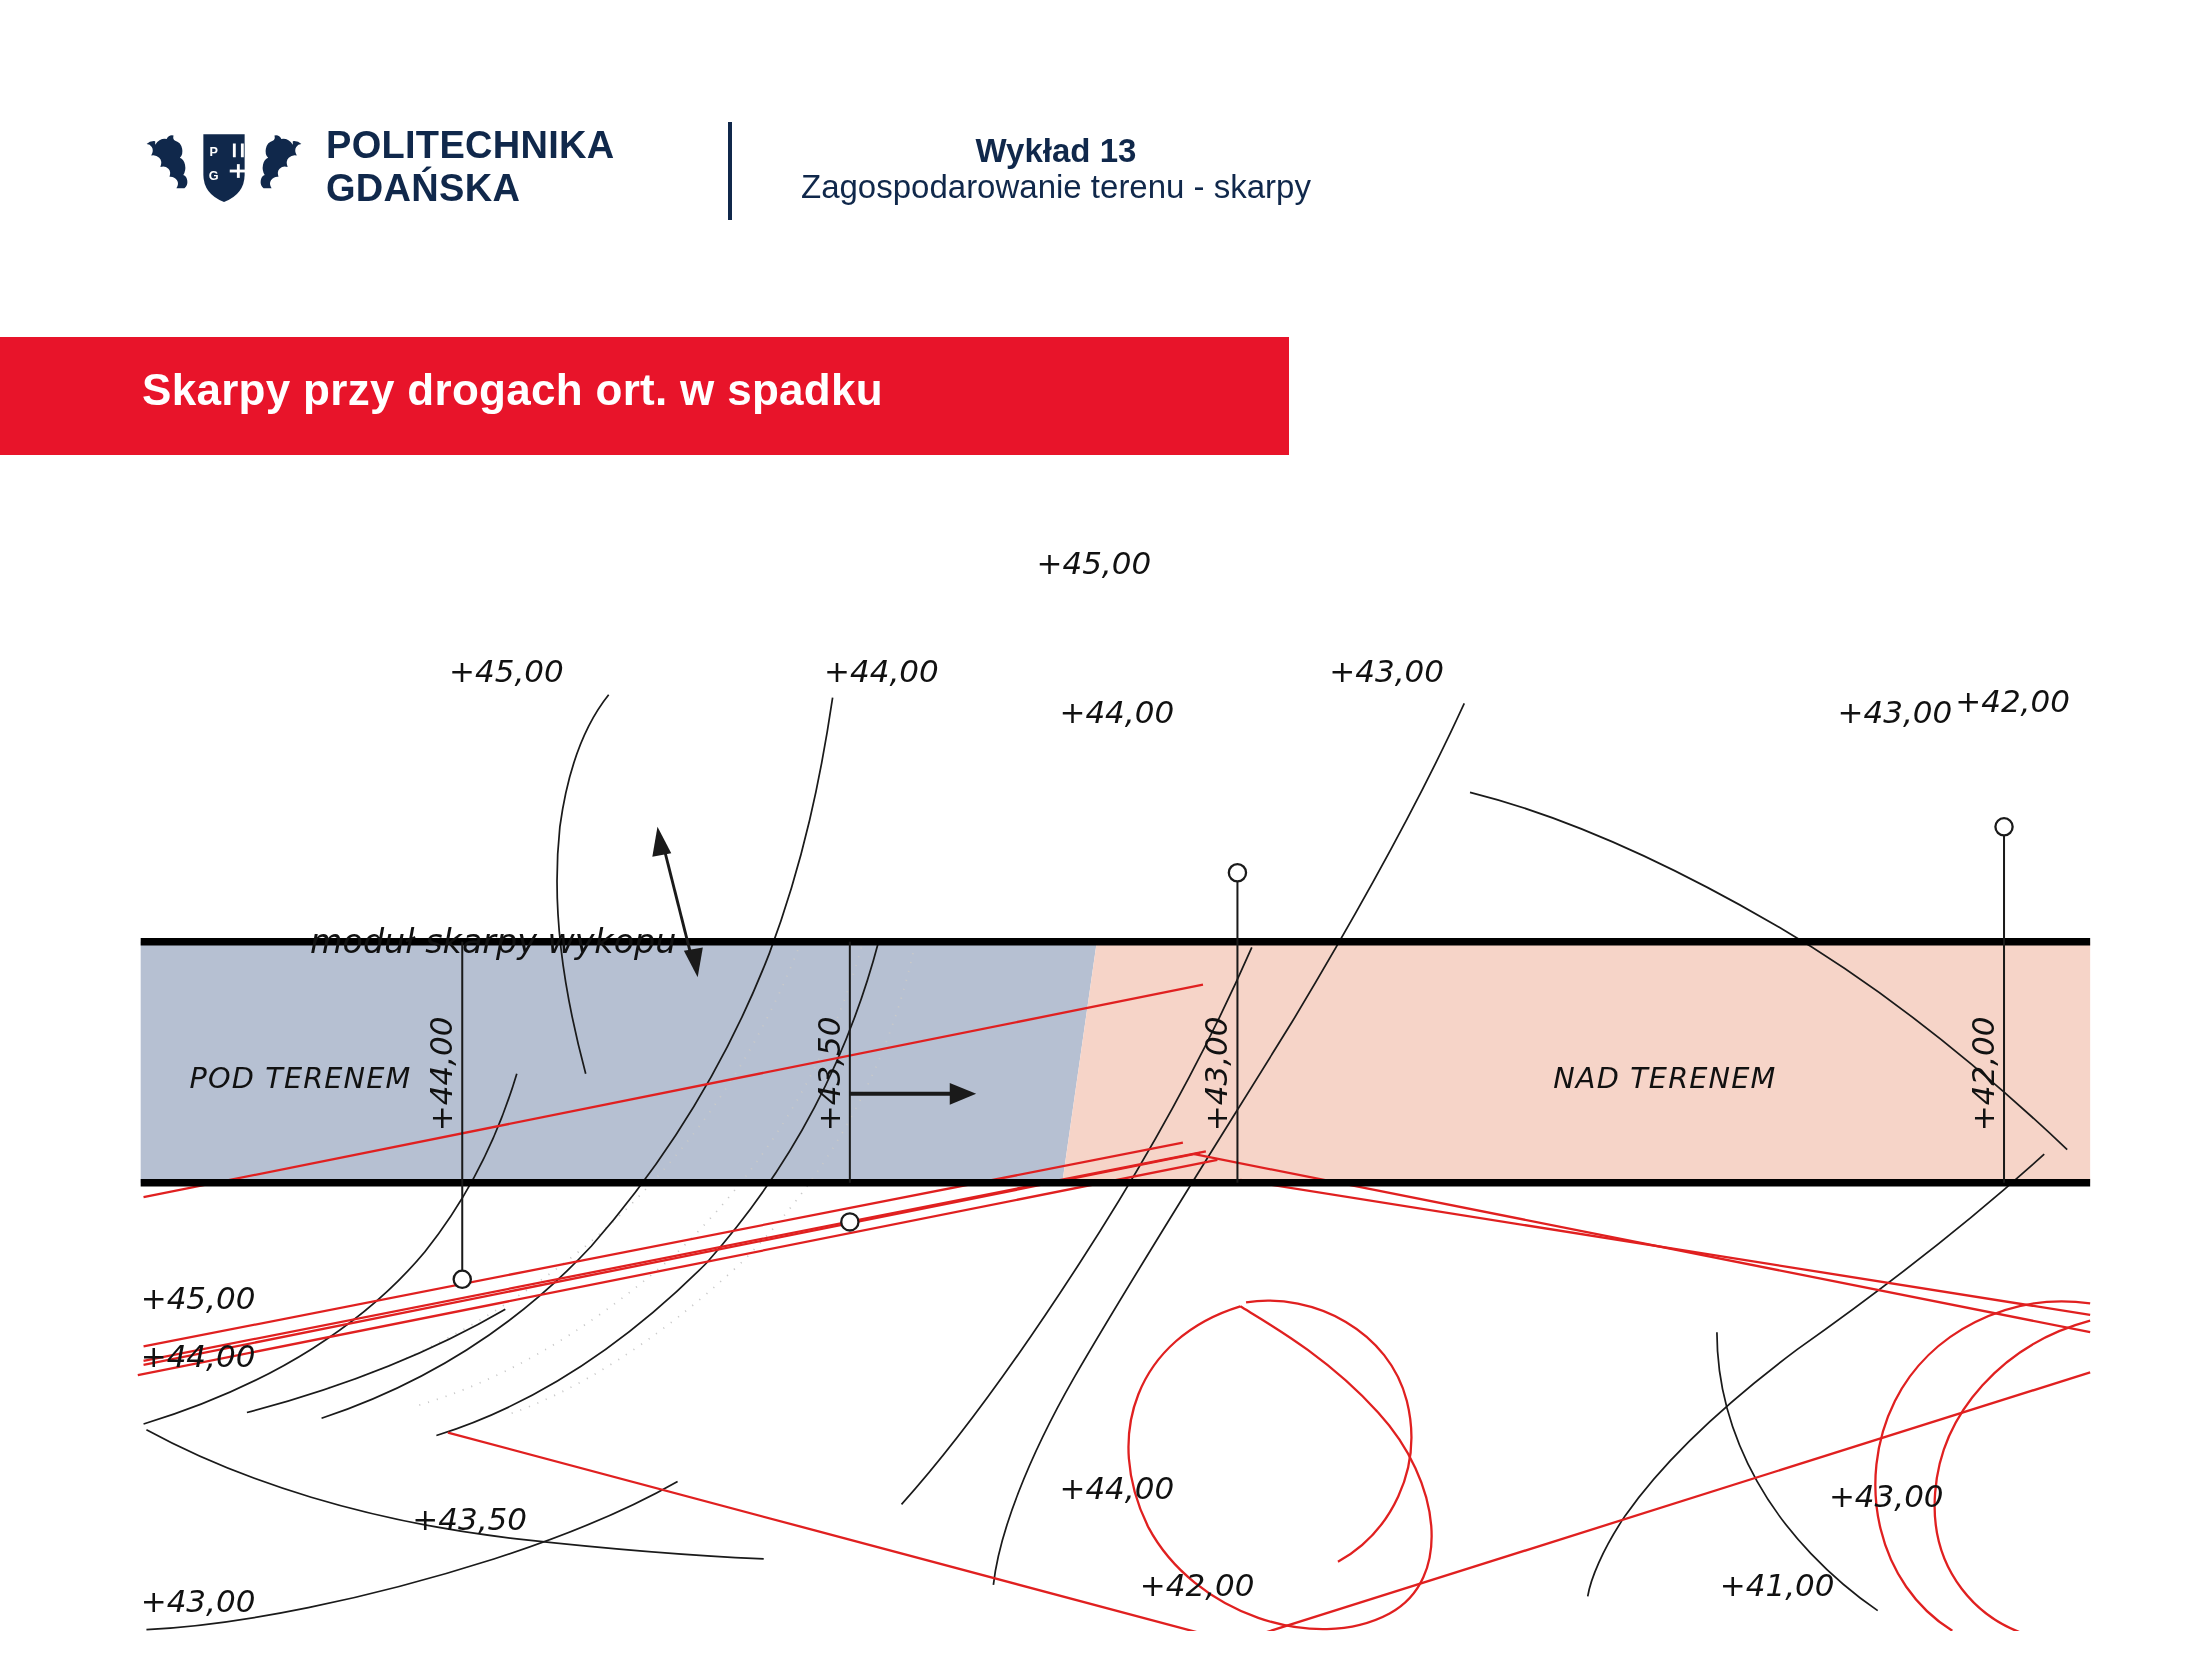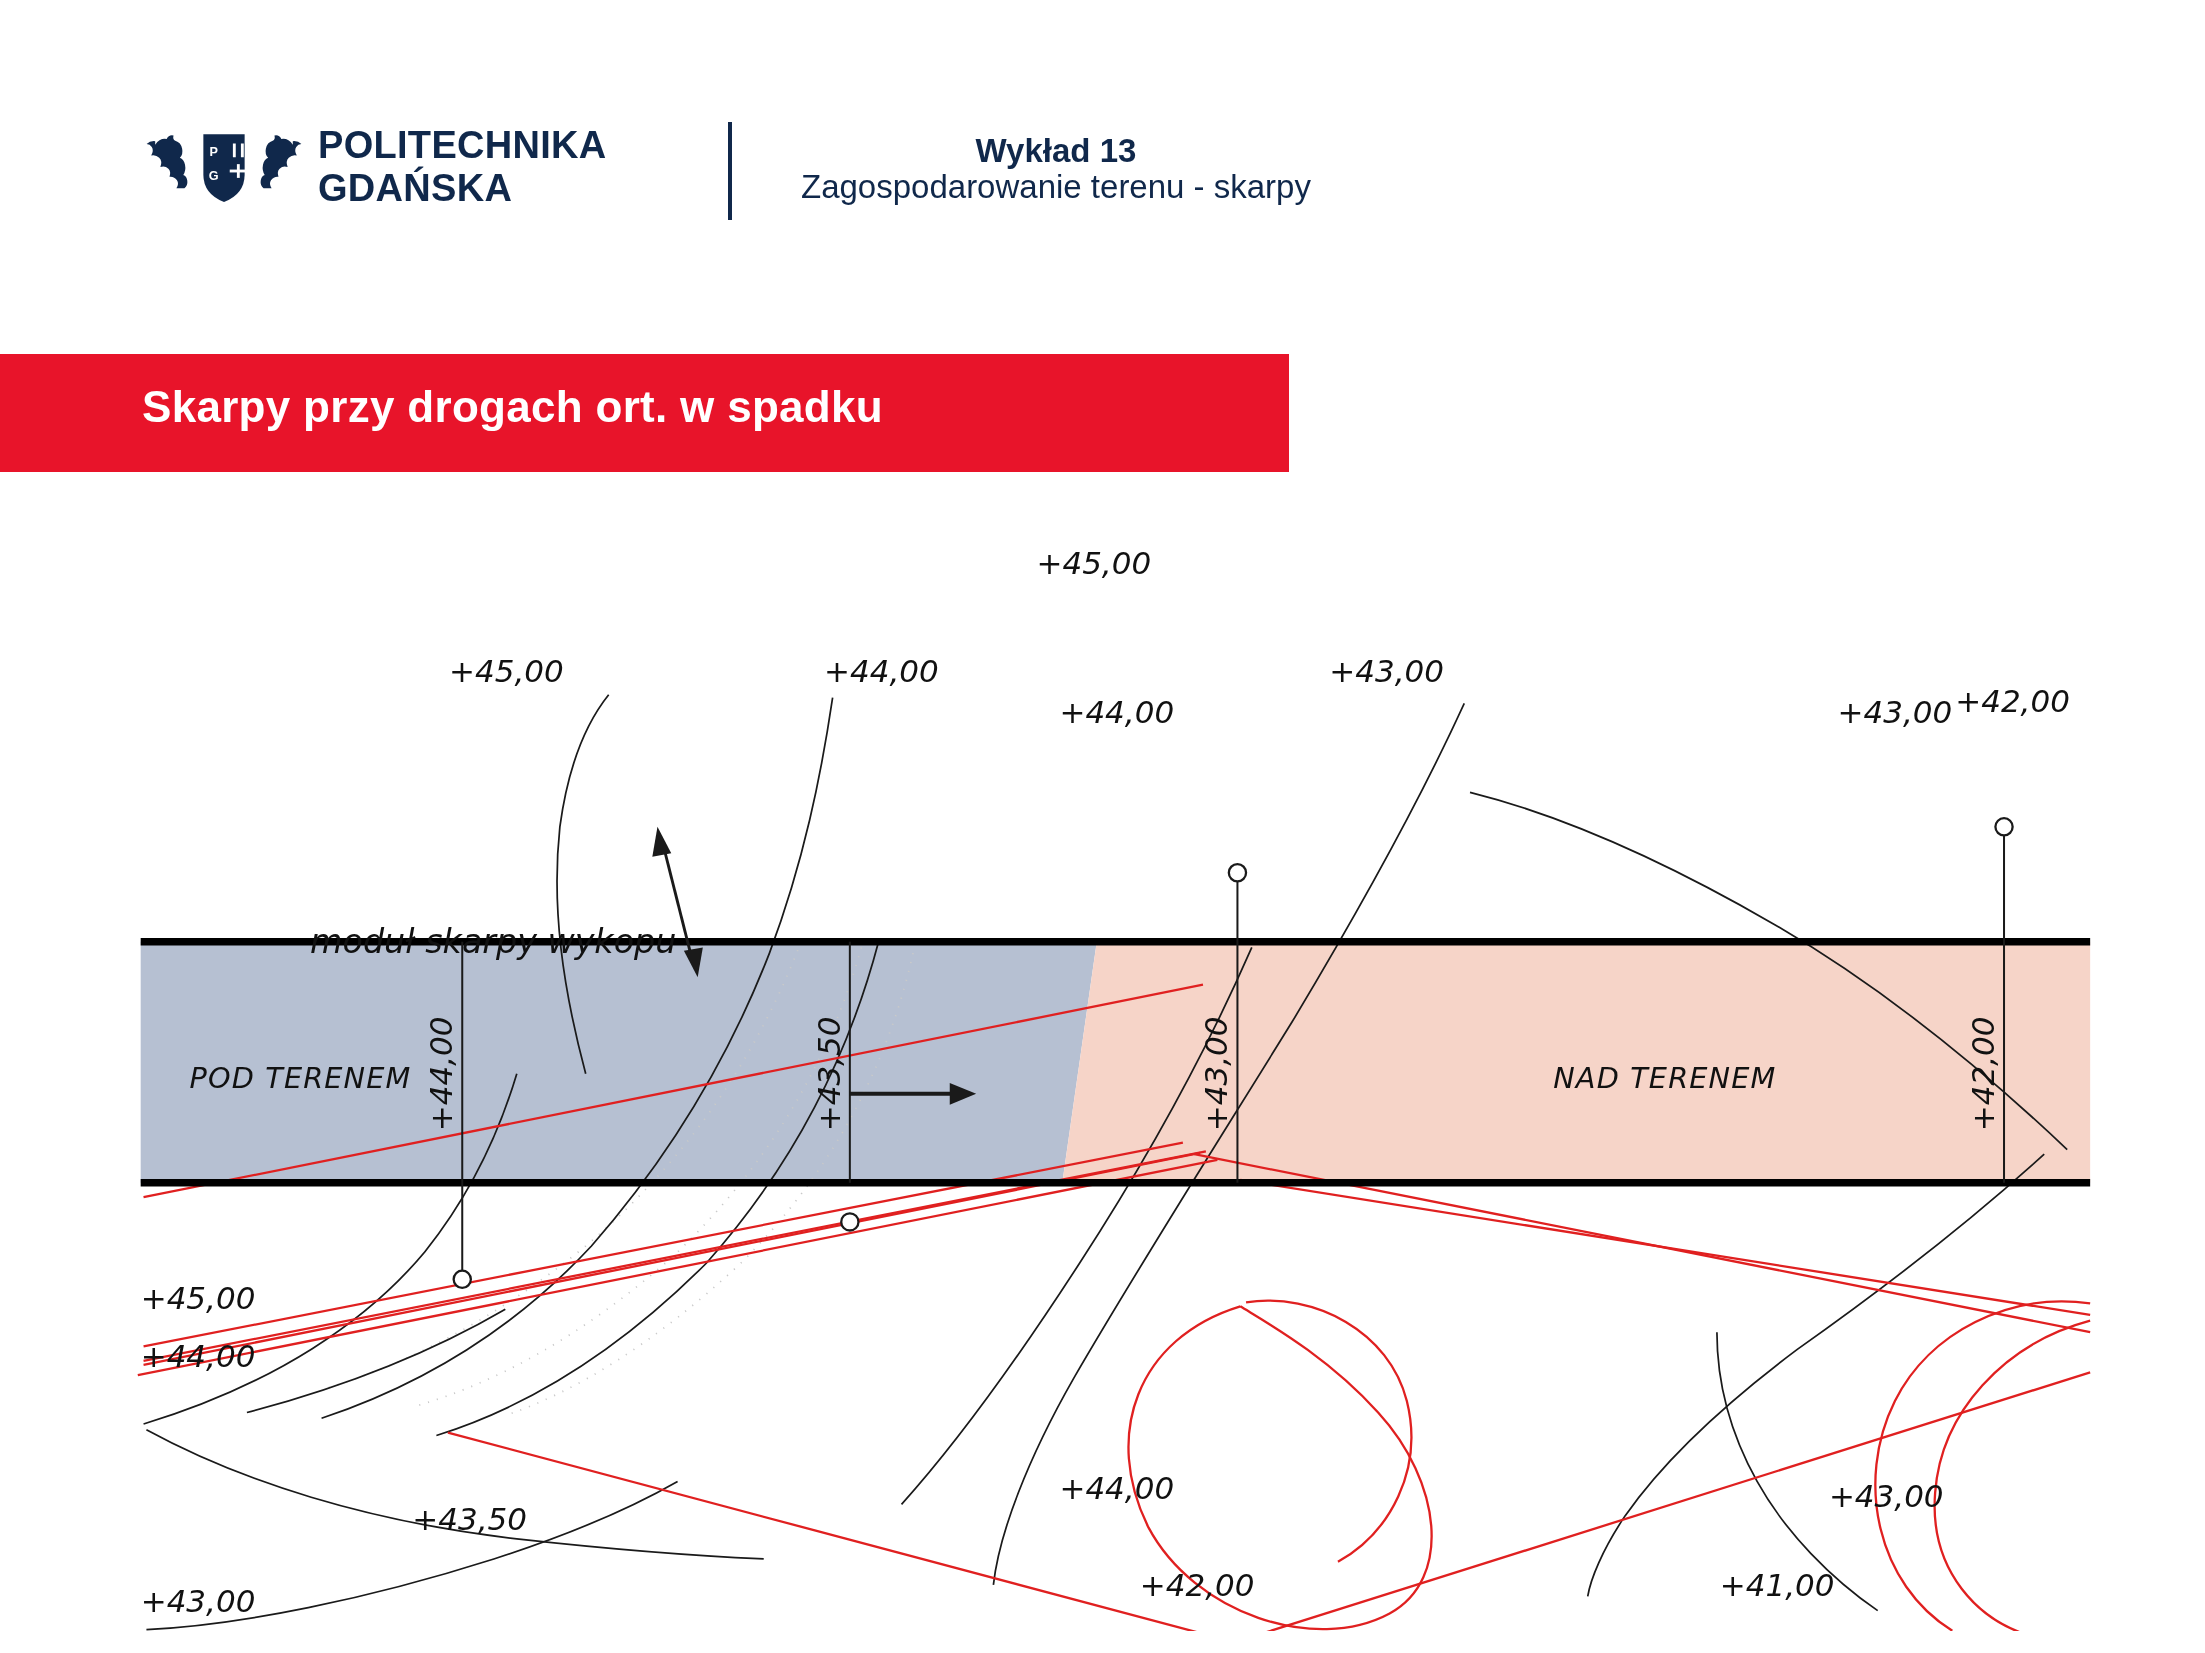--- a/index.html
+++ b/index.html
@@ -28,21 +28,21 @@
     top: 118px;
     display: flex;
     align-items: center;
   }
   #crest {
     width: 172px;
     height: 98px;
     position: relative;
   }
   #uni-name {
-    margin-left: 8px;
+    margin-left: 16px;
     color: #10284b;
     font-weight: bold;
     font-size: 38px;
     line-height: 1.12;
     letter-spacing: 0.3px;
     white-space: pre-line;
   }
   #header-divider {
     position: absolute;
     left: 728px;
@@ -66,21 +66,21 @@
   #lecture-title {
     font-weight: normal;
     font-size: 33px;
     line-height: 1.1;
   }
 
   
   #title-bar {
     position: absolute;
     left: 0;
-    top: 354px;
+    top: 337px;
     width: 1289px;
     height: 118px;
     background: #e8142a;
   }
   #title-bar-text {
     position: absolute;
     left: 142px;
     top: 27.6px;
     color: #ffffff;
     font-weight: bold;

